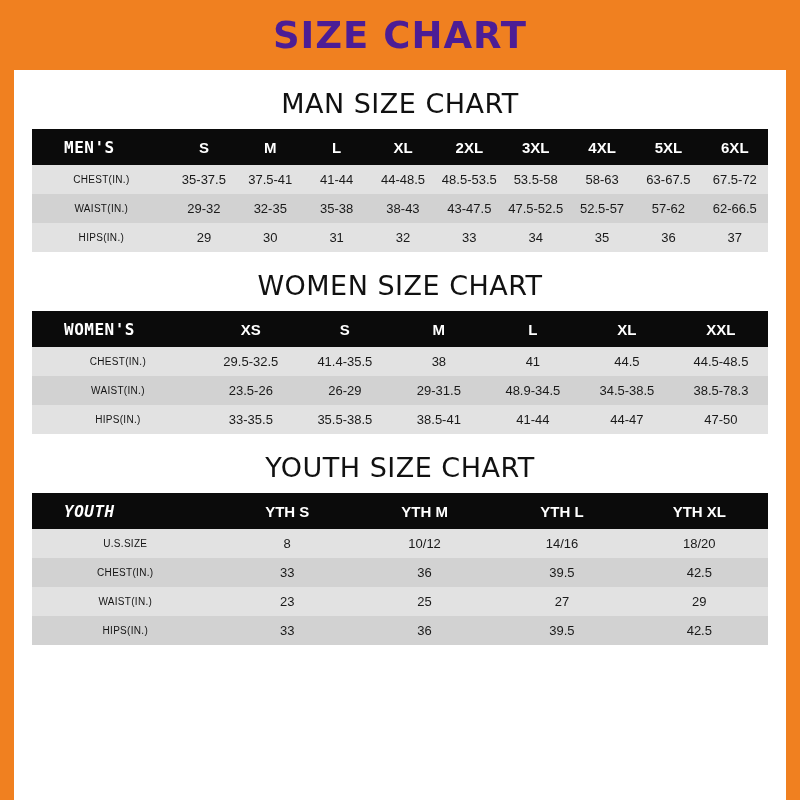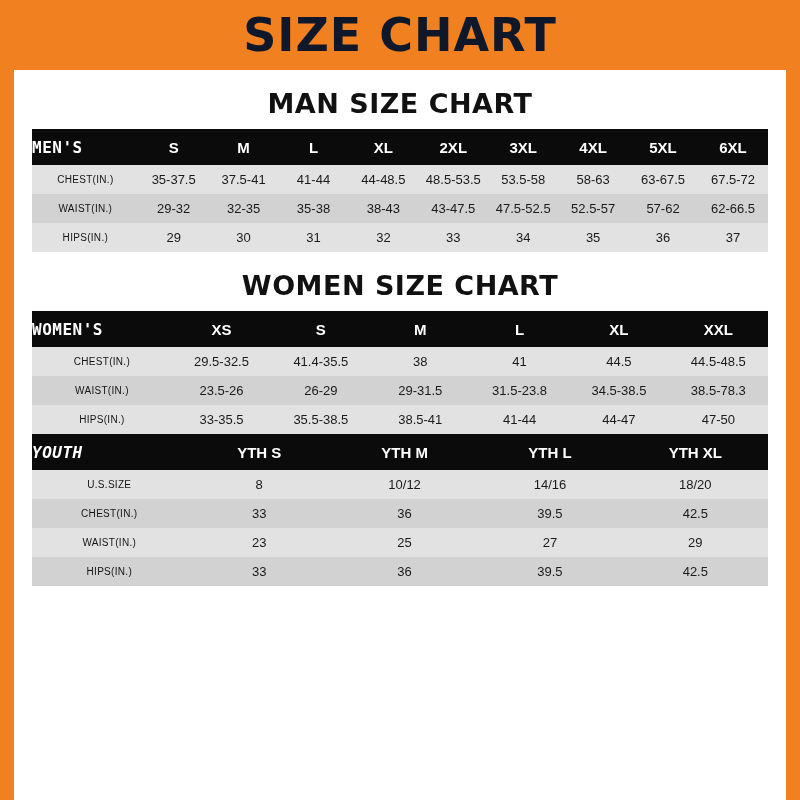--- a/index.html
+++ b/index.html
@@ -26,33 +26,33 @@
     height: 70px;
     background: #f08020;
     display: flex;
     align-items: center;
     justify-content: center;
     margin: 0 -14px;
   }
   .banner-title {
     font-family: "DejaVu Sans", sans-serif;
     font-weight: bold;
-    font-size: 46px;
+    font-size: 37px;
     letter-spacing: 1px;
-    color: #0f172a;
+    color: #4c1d95;
     text-align: center;
     line-height: 1;
   }
   .section {
     padding: 0 18px;
   }
   .section-title {
     text-align: center;
     font-family: "DejaVu Sans", sans-serif;
-    font-weight: bold;
+    font-weight: normal;
     font-size: 27px;
     color: #111111;
     margin: 18px 0 10px 0;
     letter-spacing: 0.5px;
   }
   table.sizetable {
     border-collapse: collapse;
     width: 100%;
     table-layout: fixed;
   }
@@ -67,21 +67,21 @@
   }
   table.sizetable thead th {
     background: #0b0b0b;
     color: #ffffff;
     height: 36px;
     font-size: 15px;
     font-weight: bold;
   }
   table.sizetable thead th.corner {
     text-align: left;
-    padding-left: 0;
+    padding-left: 32px;
     font-family: "DejaVu Sans Mono", monospace;
     font-size: 16px;
     letter-spacing: 0.5px;
   }
   table.sizetable tbody tr.r-odd td {
     background: #e2e2e2;
   }
   table.sizetable tbody tr.r-even td {
     background: #d2d2d2;
   }
@@ -191,38 +191,39 @@
           <td>38</td>
           <td>41</td>
           <td>44.5</td>
           <td>44.5-48.5</td>
         </tr>
         <tr class="r-even">
           <td class="rowlabel">WAIST(IN.)</td>
           <td>23.5-26</td>
           <td>26-29</td>
           <td>29-31.5</td>
-          <td>31.5-23.8</td>
+          <td>48.9-34.5</td>
           <td>34.5-38.5</td>
           <td>38.5-78.3</td>
         </tr>
         <tr class="r-odd">
           <td class="rowlabel">HIPS(IN.)</td>
           <td>33-35.5</td>
           <td>35.5-38.5</td>
           <td>38.5-41</td>
           <td>41-44</td>
           <td>44-47</td>
           <td>47-50</td>
         </tr>
       </tbody>
     </table>
   </div>
 
   <div class="section">
+    <div class="section-title">YOUTH SIZE CHART</div>
     <table class="sizetable">
       <thead>
         <tr>
           <th class="corner youth-col-label">YOUTH</th>
           <th>YTH S</th>
           <th>YTH M</th>
           <th>YTH L</th>
           <th>YTH XL</th>
         </tr>
       </thead>

